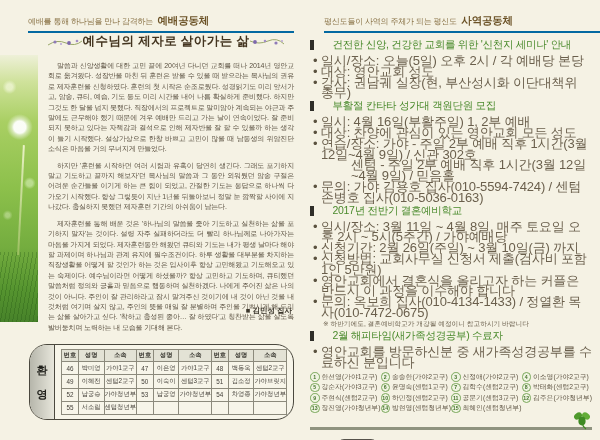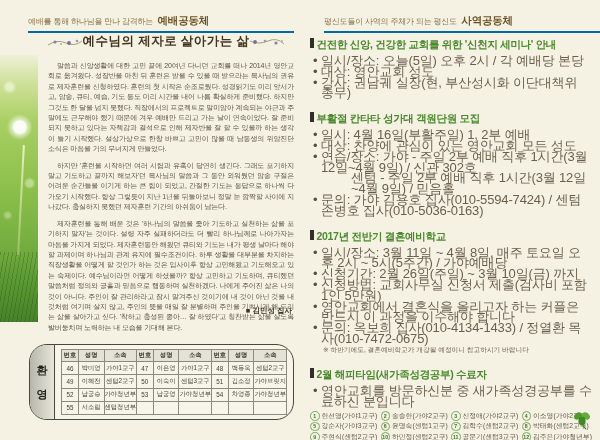--- a/index.html
+++ b/index.html
@@ -81,24 +81,24 @@
   }
   table.welcome th,table.welcome td{
     border:0.8px solid #8c8a7c;text-align:center;padding:1px 0;
     overflow:hidden;white-space:nowrap;
   }
   table.welcome th{background:#e3e2d5;font-weight:bold;color:#33312a;}
   .c-num{width:7.5%;} .c-name{width:11.5%;} .c-dept{width:14.3%;}
 
   
   .rp-content{position:absolute;left:10px;top:10px;width:282px;}
-  .section{margin-top:13px;}
+  .section{}
   .section-title{
-    display:flex;align-items:flex-start;gap:3px;
-    font-size:10.5px;font-weight:bold;color:#4a8a2c;letter-spacing:-0.3px;
+    display:flex;align-items:center;gap:19px;
+    font-size:10.5px;font-weight:normal;color:#4a8a2c;letter-spacing:-0.3px;
     white-space:nowrap;
   }
   .title-bar{display:inline-block;width:3.5px;height:10px;background:#2f2e28;flex:0 0 auto;}
   .items{margin-top:4px;}
   .bullet{
     position:relative;padding-left:11px;font-size:13px;line-height:10.8px;
     color:#6a5f4c;letter-spacing:-0.15px;
   }
   .bullet::before{content:"\2022";position:absolute;left:3px;color:#5a523f;}
   .cont{padding-left:41px;}

